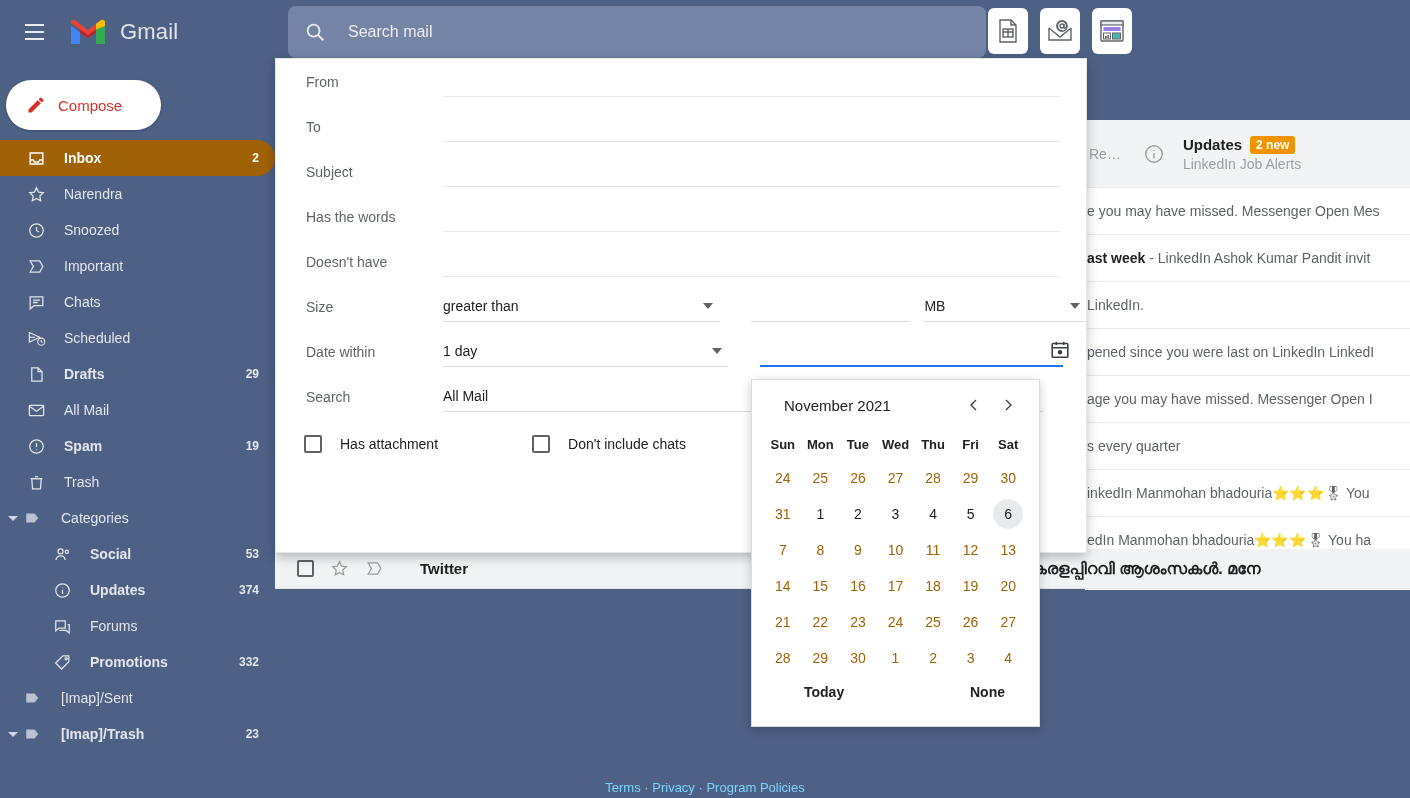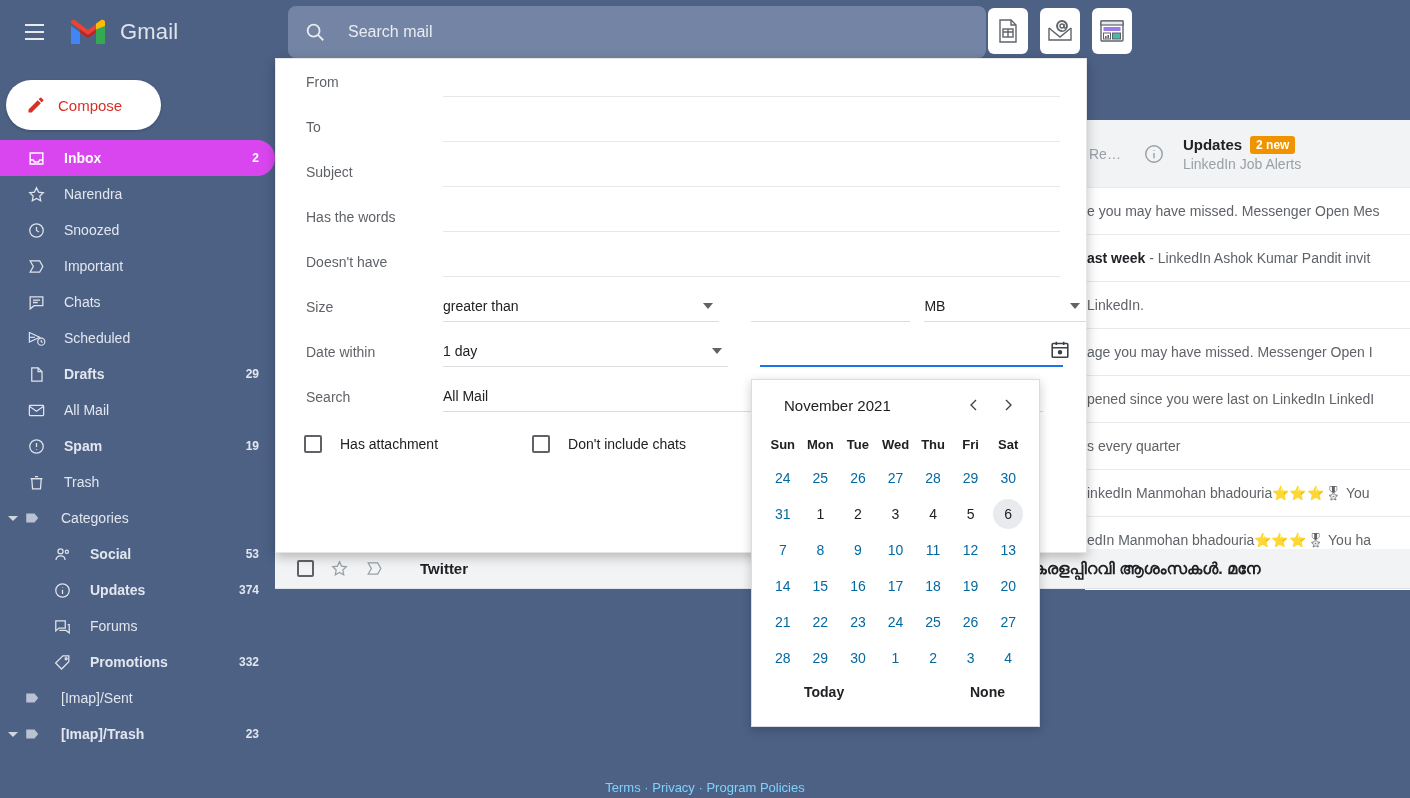--- a/index.html
+++ b/index.html
@@ -26,21 +26,21 @@
   .compose .lbl { color: #d93025; font-size: 15px; font-weight: 500; }
 
   .navlist { margin-top: 6px; }
   .navitem { display: flex; align-items: center; height: 36px; padding-left: 26px; padding-right: 16px;
              border-radius: 0 18px 18px 0; color: #e2e6ee; font-size: 14px; cursor: pointer; }
   .navitem .ic { width: 20px; height: 20px; margin-right: 18px; flex: 0 0 20px; display: flex;
                  align-items: center; justify-content: center; }
   .navitem .nm { flex: 1; white-space: nowrap; }
   .navitem .ct { font-size: 12px; font-weight: bold; }
   .navitem.bold .nm, .navitem.bold .ct { font-weight: bold; }
-  .navitem.active { background: #d946ef; }
+  .navitem.active { background: #a16207; }
   .navitem.active .nm { font-weight: bold; color: #fff; }
   .navitem.active .ct { color: #fff; }
   .navitem.sub { padding-left: 52px; }
   .navitem.caret { padding-left: 8px; }
   .caret-tri { width: 0; height: 0; border-left: 5px solid transparent; border-right: 5px solid transparent;
                border-top: 5px solid #cfd6e2; margin-right: 5px; flex: 0 0 10px; }
   .caret-spacer { width: 10px; margin-right: 5px; flex: 0 0 10px; }
   svg { display: block; }
 
   
@@ -109,21 +109,21 @@
   .calmonth { flex: 1; font-size: 15px; color: #202124; }
   .calnav { width: 34px; height: 34px; display: flex; align-items: center; justify-content: center;
             cursor: pointer; }
   .dowrow, .wkrow { display: grid; grid-template-columns: repeat(7, 1fr); padding: 0 12px; }
   .dow { text-align: center; font-size: 13px; font-weight: bold; color: #202124; height: 30px;
          line-height: 30px; }
   .day { height: 36px; display: flex; align-items: center; justify-content: center; font-size: 14px;
          color: #202124; cursor: pointer; }
   .day span { width: 30px; height: 30px; border-radius: 50%; display: flex; align-items: center;
               justify-content: center; }
-  .day.muted { color: #0369a1; text-align: center; }
+  .day.muted { color: #a16207; text-align: center; }
   .day.sel span { background: #e8eaed; }
   .calfoot { display: flex; align-items: center; justify-content: space-between; padding: 8px 34px 0 52px;
              font-size: 14px; font-weight: bold; color: #202124; }
   .calfoot span { cursor: pointer; }
 
   .footer { position: absolute; left: 0; top: 780px; width: 1410px; text-align: center;
             font-size: 13px; color: #7dd3fc; }
 </style>
 </head>
 <body>
@@ -363,24 +363,24 @@
     <div class="mlrow">
       <span class="snip">e you may have missed. Messenger Open Mes</span>
     </div>
     <div class="mlrow">
       <span class="snip"><b>ast week</b><span> - LinkedIn Ashok Kumar Pandit invit</span></span>
     </div>
     <div class="mlrow hl">
       <span class="snip">LinkedIn.</span>
     </div>
     <div class="mlrow">
+      <span class="snip">pened since you were last on LinkedIn LinkedI</span>
+    </div>
+    <div class="mlrow">
       <span class="snip">age you may have missed. Messenger Open I</span>
-    </div>
-    <div class="mlrow">
-      <span class="snip">pened since you were last on LinkedIn LinkedI</span>
     </div>
     <div class="mlrow">
       <span class="snip">s every quarter</span>
     </div>
     <div class="mlrow">
       <span class="snip">inkedIn Manmohan bhadouria⭐⭐⭐🎖 You</span>
     </div>
     <div class="mlrow">
       <span class="snip">edIn Manmohan bhadouria⭐⭐⭐🎖 You ha</span>
     </div>

